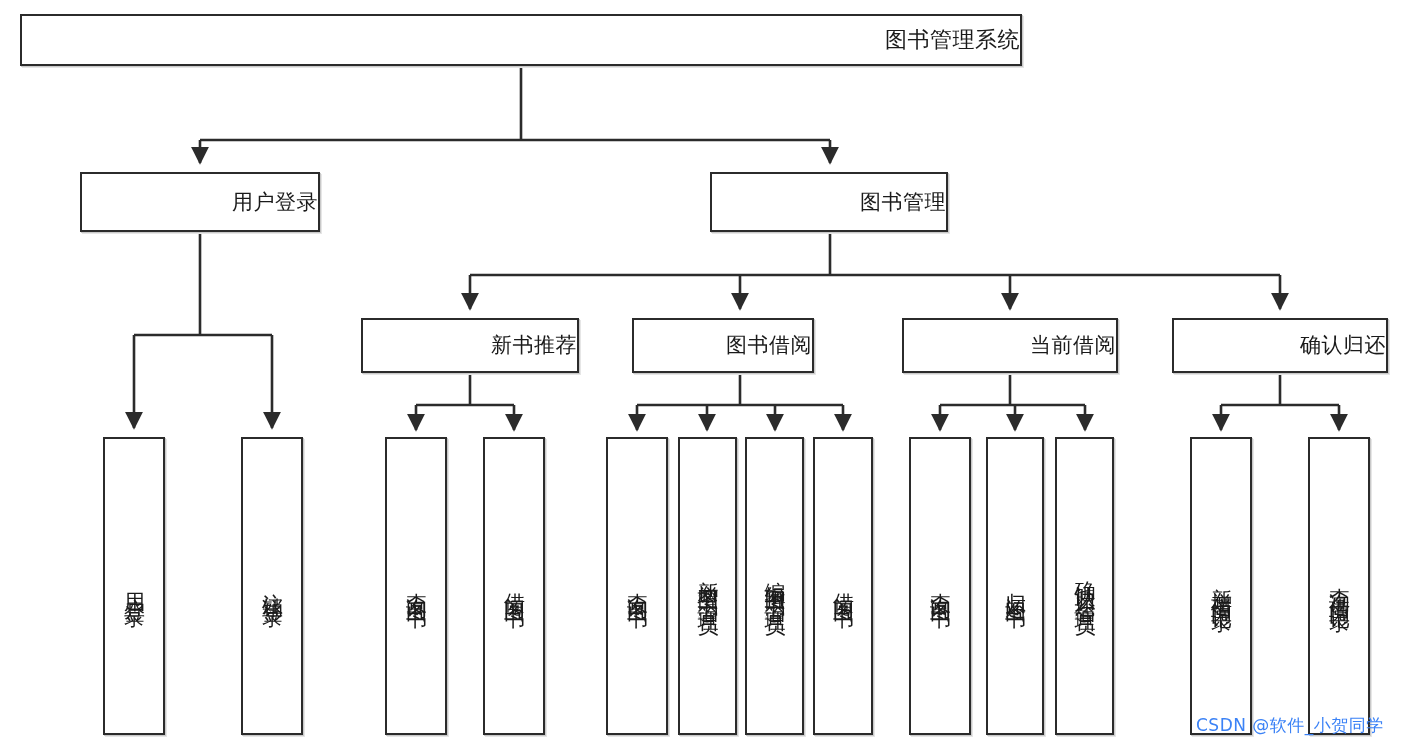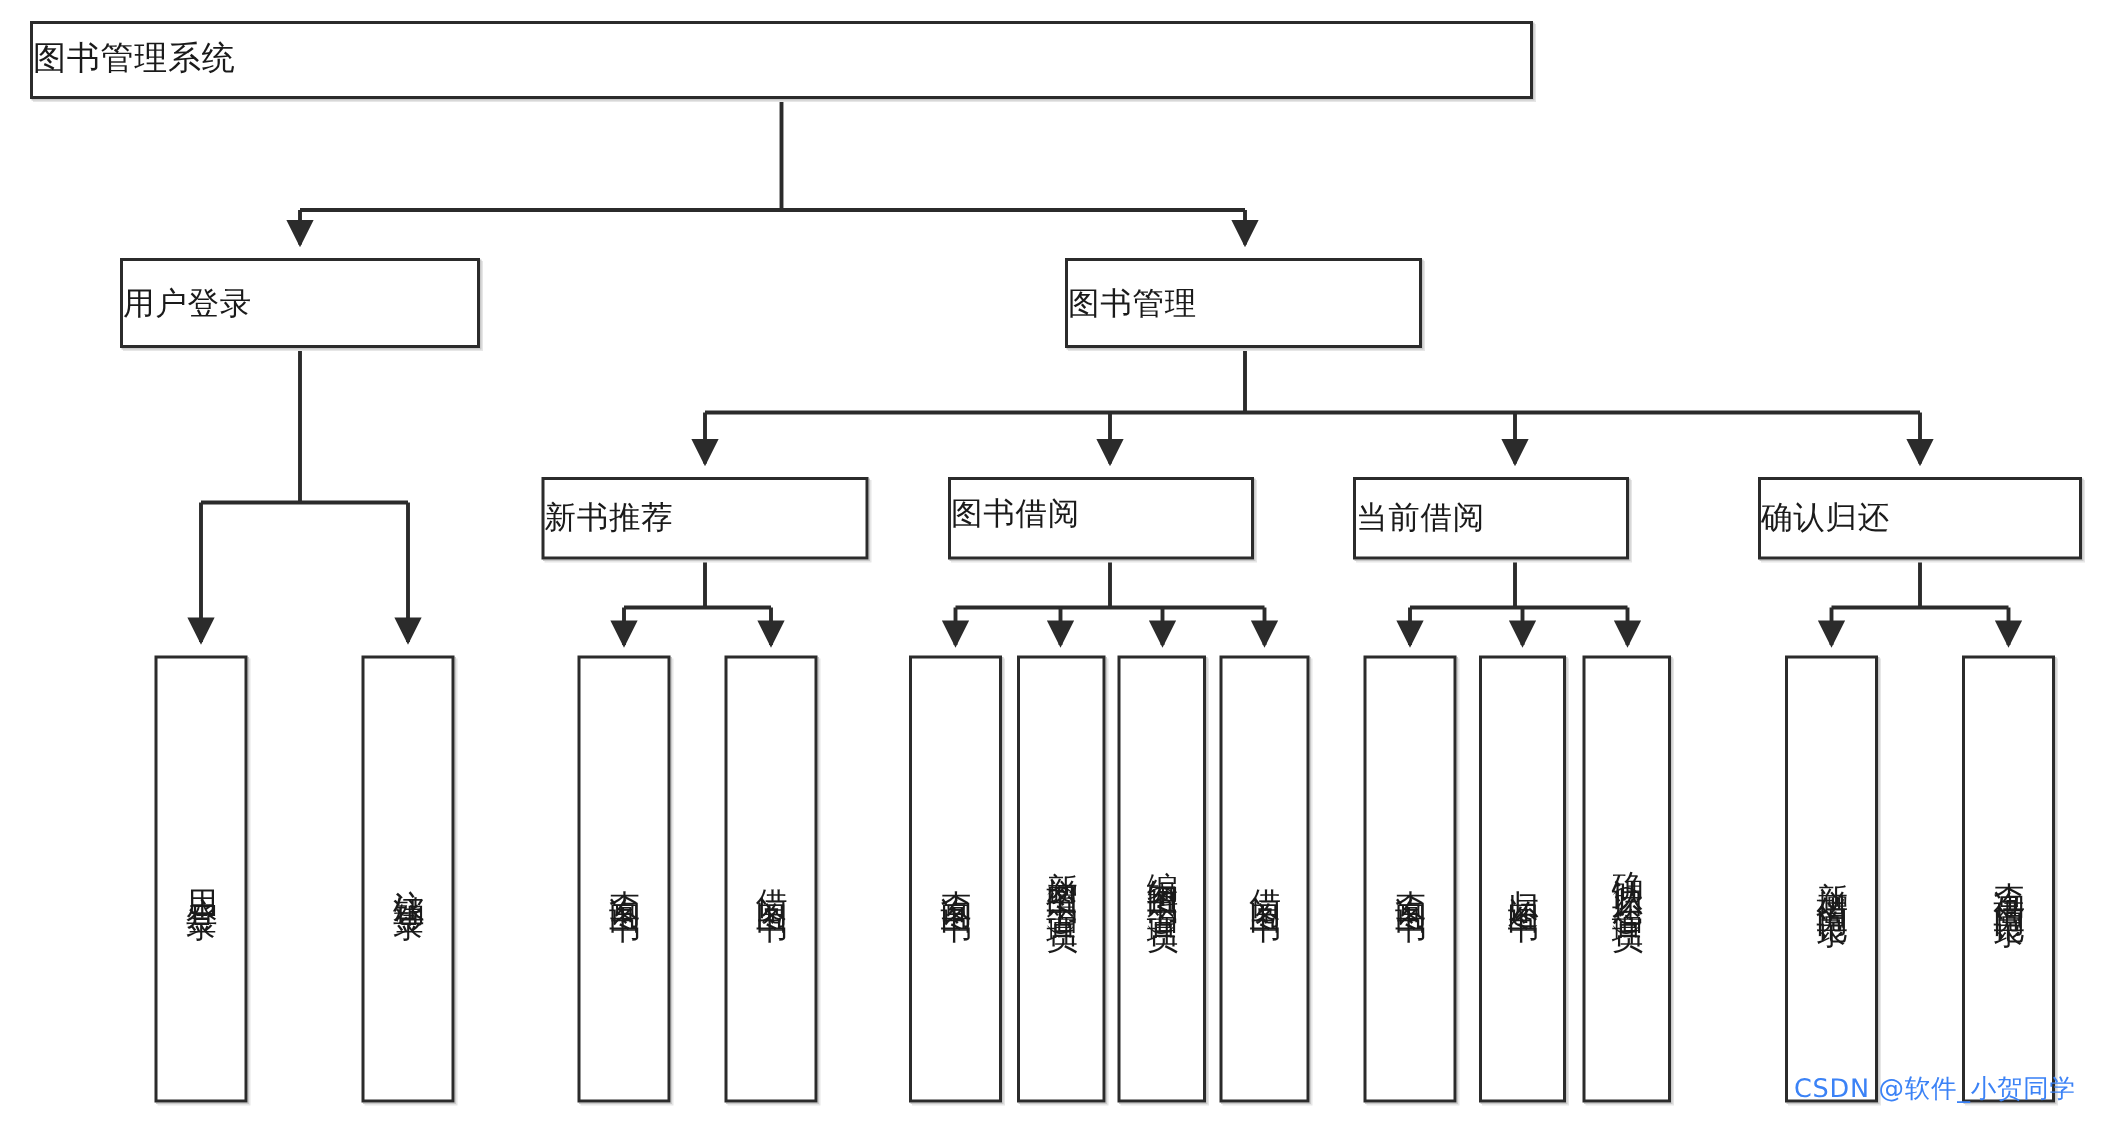--- a/index.html
+++ b/index.html
@@ -26,21 +26,21 @@
     pointer-events: none;
   }
   .node {
     position: absolute;
     box-sizing: border-box;
     background: #ffffff;
     border: 2px solid #2b2b2b;
     box-shadow: 1px 1px 0 0 #c9c9c9, 2px 2px 0 0 #e6e6e6;
     display: flex;
     align-items: center;
-    justify-content: flex-start;
+    justify-content: flex-end;
     color: #1a1a1a;
   }
   .node .lbl {
     display: block;
     text-align: center;
     line-height: 1.15;
     letter-spacing: 0.5px;
   }
   
   .node.horiz .lbl {
@@ -134,24 +134,24 @@
   <div class="node horiz" style="left:80px; top:172px; width:240px; height:60px;">
     <span class="lbl">用户登录</span>
   </div>
   <div class="node horiz" style="left:361px; top:318px; width:218px; height:55px;">
     <span class="lbl">新书推荐</span>
   </div>
 
   <div class="node horiz" style="left:710px; top:172px; width:238px; height:60px;">
     <span class="lbl">图书管理</span>
   </div>
-  <div class="node horiz" style="left:632px; top:318px; width:204px; height:55px;font-family:Liberation Mono, monospace;">
+  <div class="node horiz" style="left:632px; top:318px; width:182px; height:55px;">
     <span class="lbl">图书借阅</span>
   </div>
-  <div class="node horiz" style="left:902px; top:318px; width:184px; height:55px;">
+  <div class="node horiz" style="left:902px; top:318px; width:216px; height:55px;">
     <span class="lbl">当前借阅</span>
   </div>
   <div class="node horiz" style="left:1172px; top:318px; width:216px; height:55px;">
     <span class="lbl">确认归还</span>
   </div>
 
   <div class="node vert" style="left:103px; top:437px; width:62px; height:298px;">
     <span class="lbl">用户登录</span>
   </div>
   <div class="node vert" style="left:241px; top:437px; width:62px; height:298px;">

